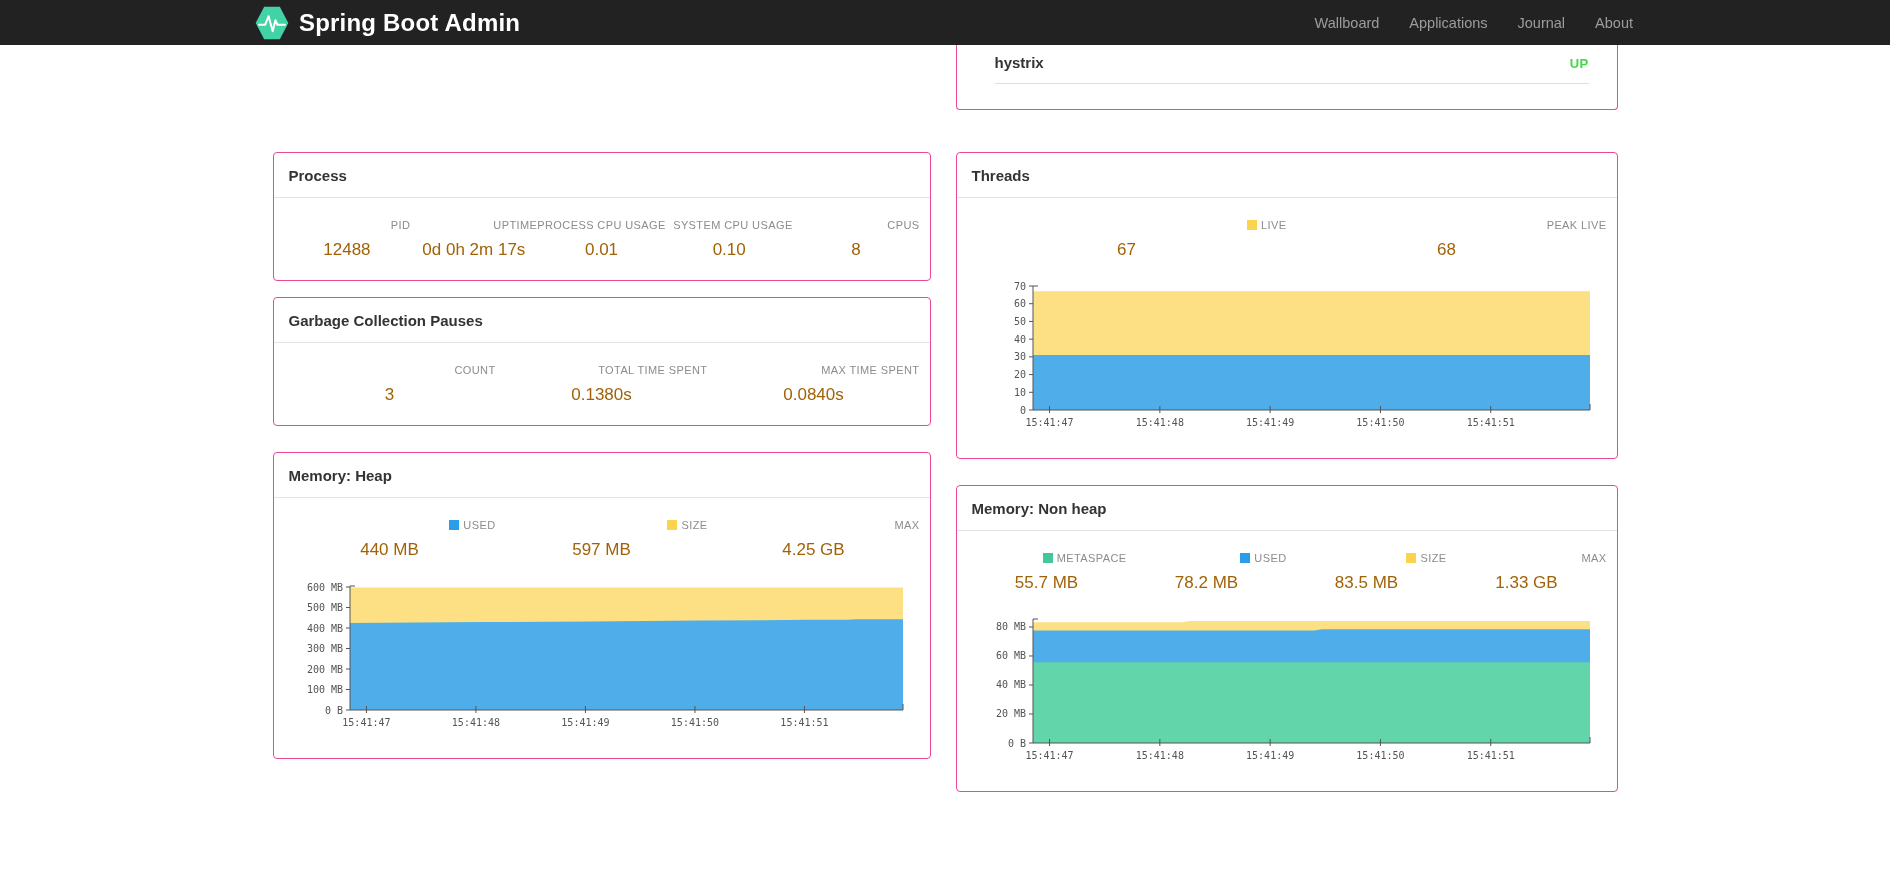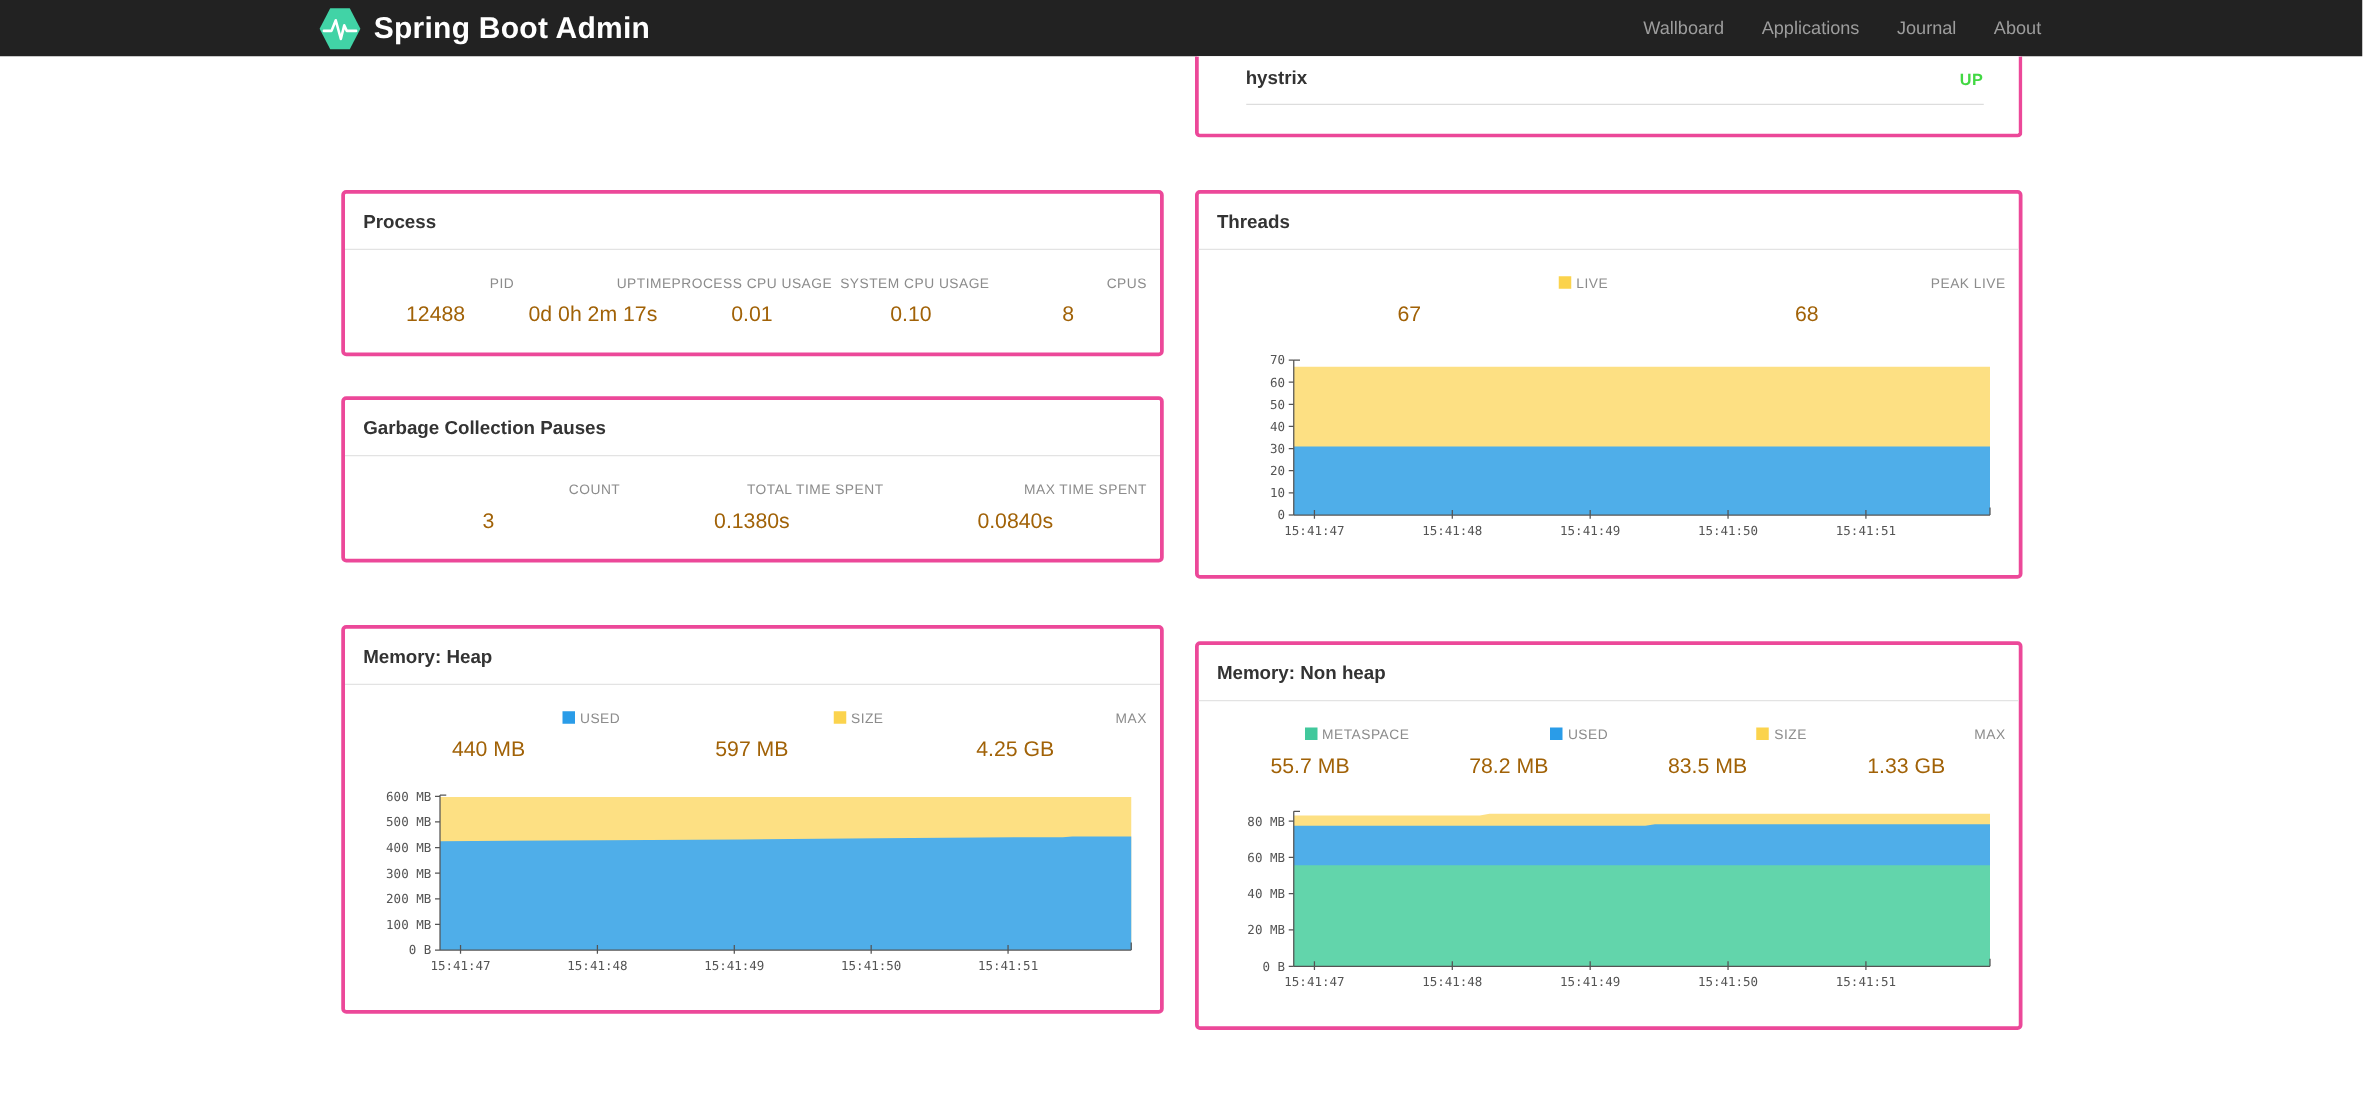--- a/index.html
+++ b/index.html
@@ -21,21 +21,21 @@
   .nav-links a {
     color:#9d9d9d; text-decoration:none; font-size:14.5px; padding:0 15px; cursor:pointer;
   }
   .nav-links a:last-child { padding-right:2px; }
   
   .container { width:1345px; margin:0 auto; display:flex; gap:25px; }
   .col { display:flex; flex-direction:column; }
   .col-left  { width:658px; padding-top:107px; }
   .col-right { width:662px; }
   .card {
-    background:#fff; border:3px solid #ec4899; border-radius:4px;
+    background:#fff; border:1px solid #ec4899; border-radius:4px;
   }
   .card-title {
     font-size:15px; font-weight:700; color:#333;
     padding:14px 15px 13px 15px; border-bottom:1px solid #e3e3e3;
   }
   
   .card-status {
     height:65px; border-top:none; border-radius:0 0 4px 4px; overflow:hidden;
   }
   .status-row {
@@ -54,22 +54,22 @@
   .swatch {
     display:inline-block; width:10px; height:10px; margin-right:4px; vertical-align:-1px;
   }
   .stat-value { font-size:17px; color:#a16207; margin-top:9px; }
   
   .chart { margin:2px 26px 24px 22px; height:152px; }
   .chart svg { display:block; }
   svg text.tick { font:10px "DejaVu Sans Mono", monospace; fill:#545454; }
   
   .mt-42 { margin-top:42px; }
-  .mt-24 { margin-top:32px; }
-  .mt-50 { margin-top:50px; }
+  .mt-24 { margin-top:16px; }
+  .mt-50 { margin-top:26px; }
 </style>
 </head>
 <body>
 
 <nav class="navbar">
   <div class="nav-inner">
     <div class="brand">
       <svg class="brand-logo" viewBox="0 0 100 100">
         <polygon points="27,2 73,2 98,50 73,98 27,98 2,50" fill="#41d3a6"></polygon>
         <polyline points="12,55 30,55 40,30 52,74 60,42 66,55 88,55" fill="none" stroke="#fff" stroke-width="6" stroke-linecap="round" stroke-linejoin="round"></polyline>

